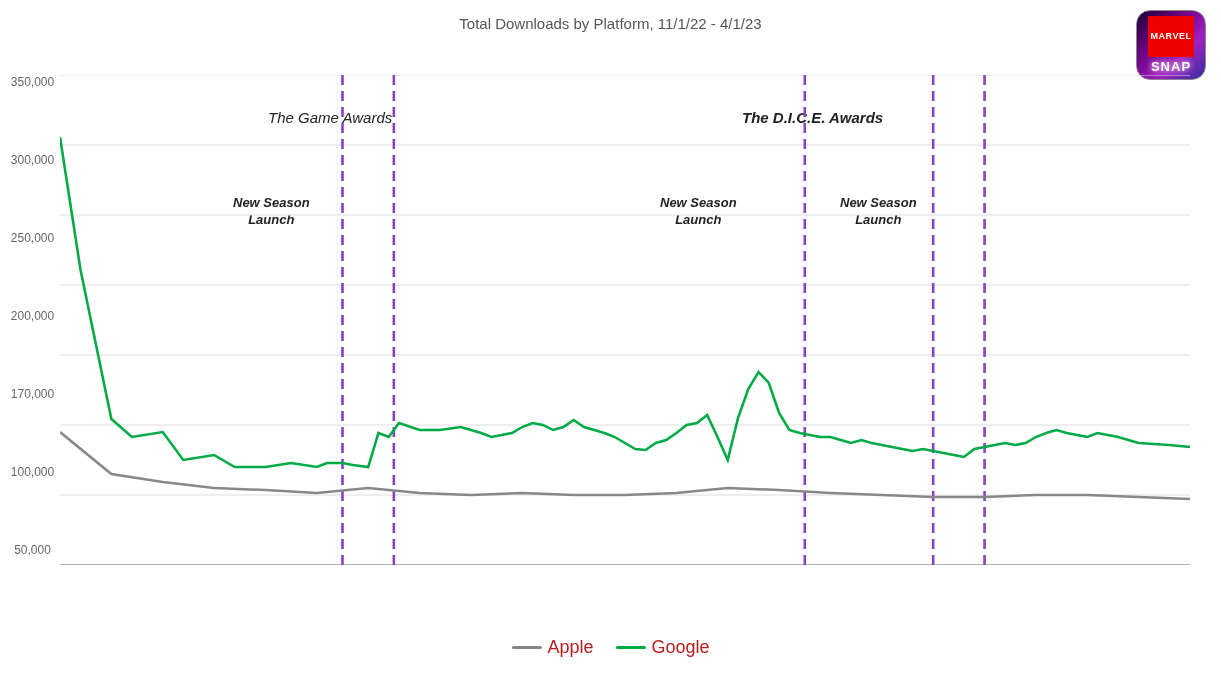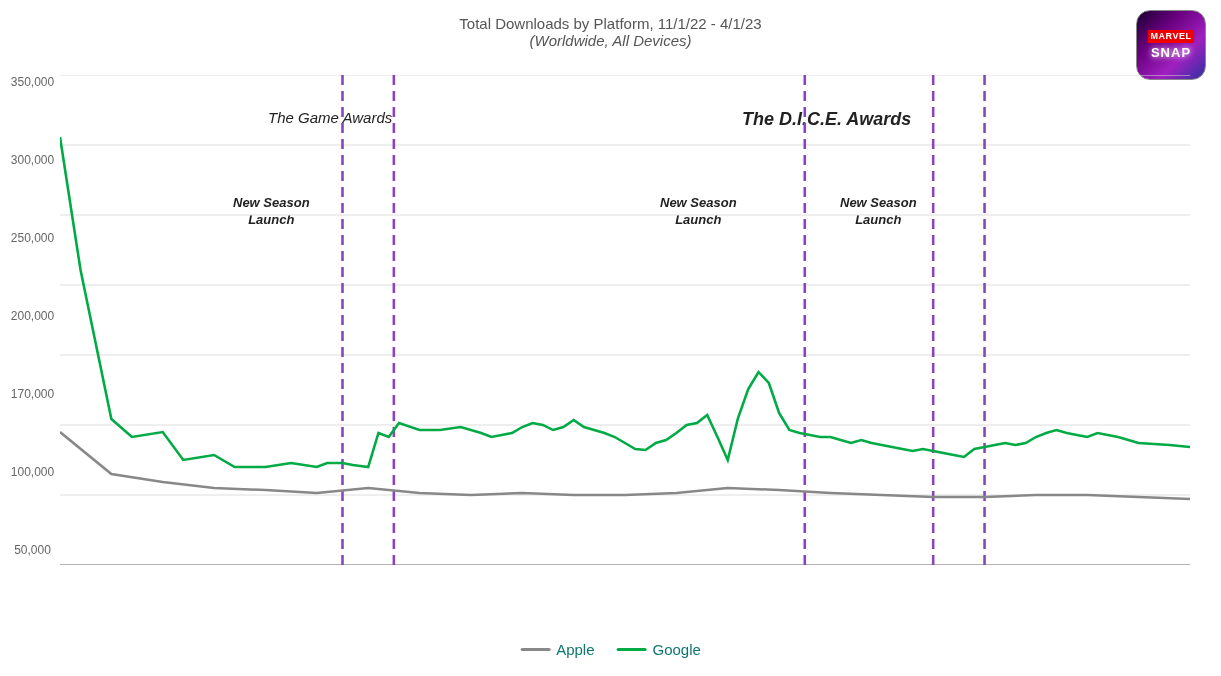--- a/index.html
+++ b/index.html
@@ -48,22 +48,22 @@
       border: 1px solid #888;
       overflow: hidden;
     }
     .legend {
       position: absolute;
       bottom: 18px;
       left: 50%;
       transform: translateX(-50%);
       display: flex;
       gap: 22px;
-      font-size: 15px;
-      color: #0f766e;
+      font-size: 18px;
+      color: #b91c1c;
     }
     .legend-item {
       display: flex;
       align-items: center;
       gap: 6px;
     }
     .legend-line {
       width: 30px;
       height: 3px;
       border-radius: 2px;
@@ -98,44 +98,43 @@
       width: 55px;
     }
   </style>
 </head>
 <body>
 
 <div class="chart-container">
 
   <div class="chart-title">
     <div>Total Downloads by Platform, 11/1/22 - 4/1/23</div>
-    <div class="subtitle">(Worldwide, All Devices)</div>
   </div>
 
   <div class="marvel-logo">
     <div>
-      <div style="background:#e00;color:white;font-size:9px;font-weight:900;padding:1px 3px;letter-spacing:0.5px;">MARVEL</div>
+      <div style="background:#e00;color:white;font-size:9px;font-weight:900;padding:15px 3px;letter-spacing:0.5px;">MARVEL</div>
       <div style="color:white;font-size:13px;font-weight:900;margin-top:2px;letter-spacing:1px;text-shadow:0 0 6px #fff;">SNAP</div>
     </div>
   </div>
 
   <div class="y-axis-labels">
     <span>350,000</span>
     <span>300,000</span>
     <span>250,000</span>
     <span>200,000</span>
     <span>170,000</span>
     <span>100,000</span>
     <span>50,000</span>
     <span></span>
   </div>
 
   <div class="annotation-label" style="left:268px; top:108px; font-style:italic; font-weight:normal; font-size:15px;">The Game Awards</div>
 
-  <div class="annotation-label" style="left:742px; top:108px; font-style:italic; font-weight:bold; font-size:18px;">The D.I.C.E. Awards</div>
+  <div class="annotation-label" style="left:742px; top:108px; font-style:italic; font-weight:bold; font-size:15px;">The D.I.C.E. Awards</div>
 
   <div class="annotation-label" style="left:233px; top:195px; font-style:italic; font-weight:bold; font-size:13px;">New Season<br>Launch</div>
 
   <div class="annotation-label" style="left:660px; top:195px; font-style:italic; font-weight:bold; font-size:13px;">New Season<br>Launch</div>
 
   <div class="annotation-label" style="left:840px; top:195px; font-style:italic; font-weight:bold; font-size:13px;">New Season<br>Launch</div>
 
   <svg class="main-chart" viewBox="0 0 1100 490" preserveAspectRatio="none" style="position:absolute; top:75px; left:60px; width:1130px; height:490px;">
 
     <line x1="0" y1="0" x2="1100" y2="0" stroke="#ddd" stroke-width="1"></line>

